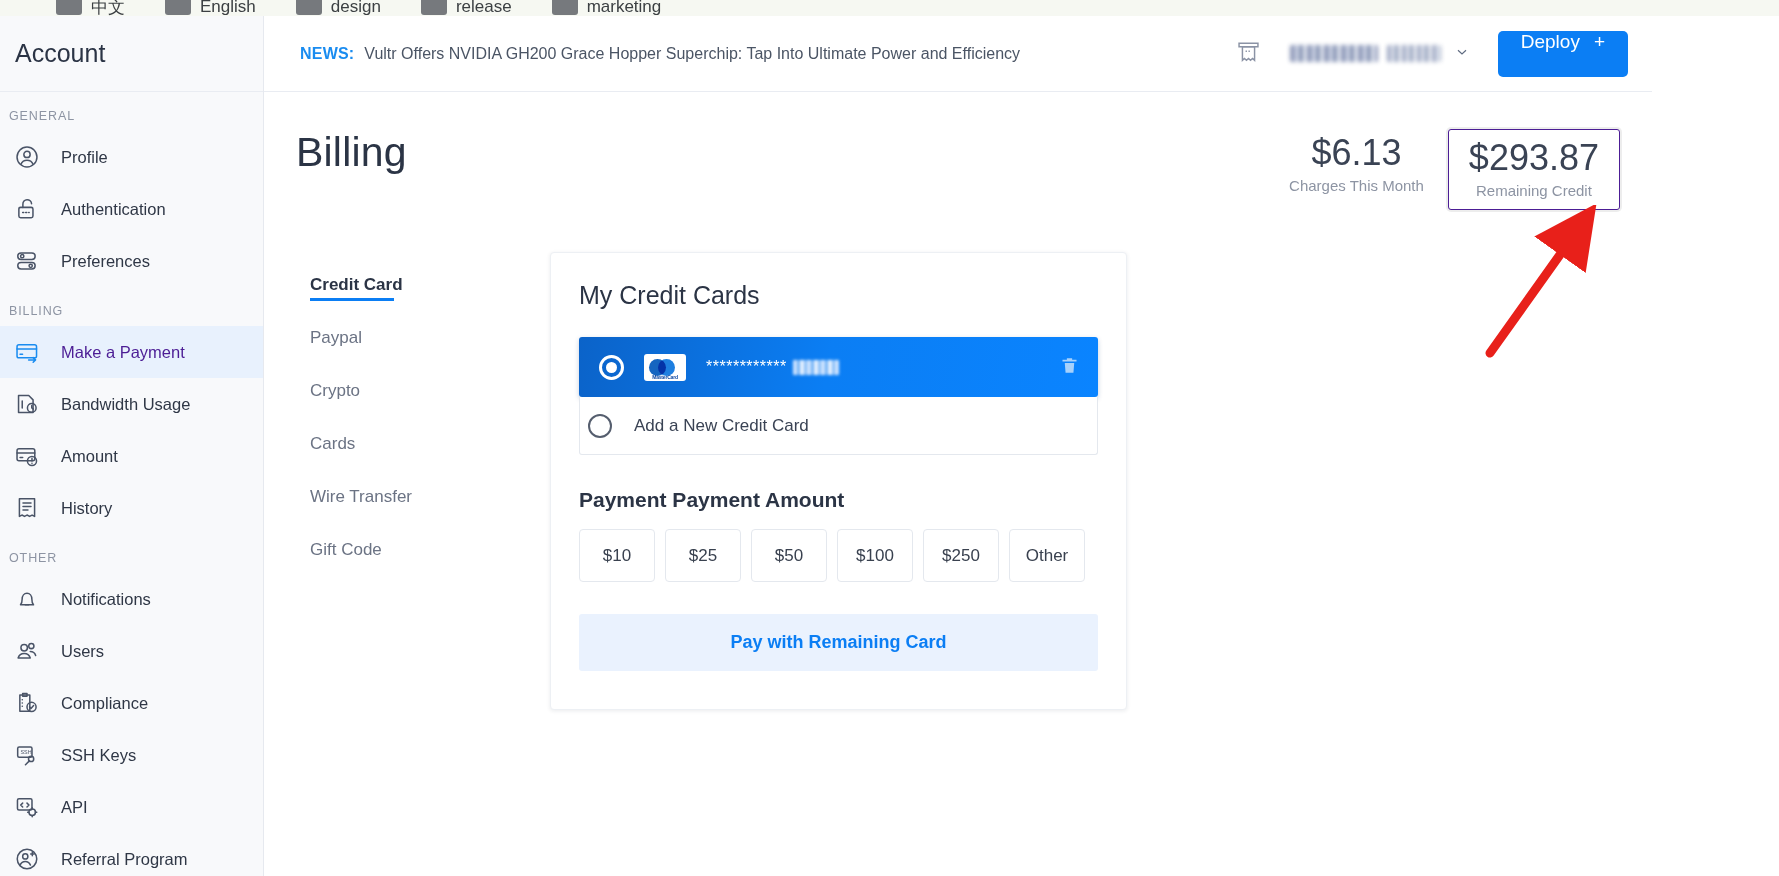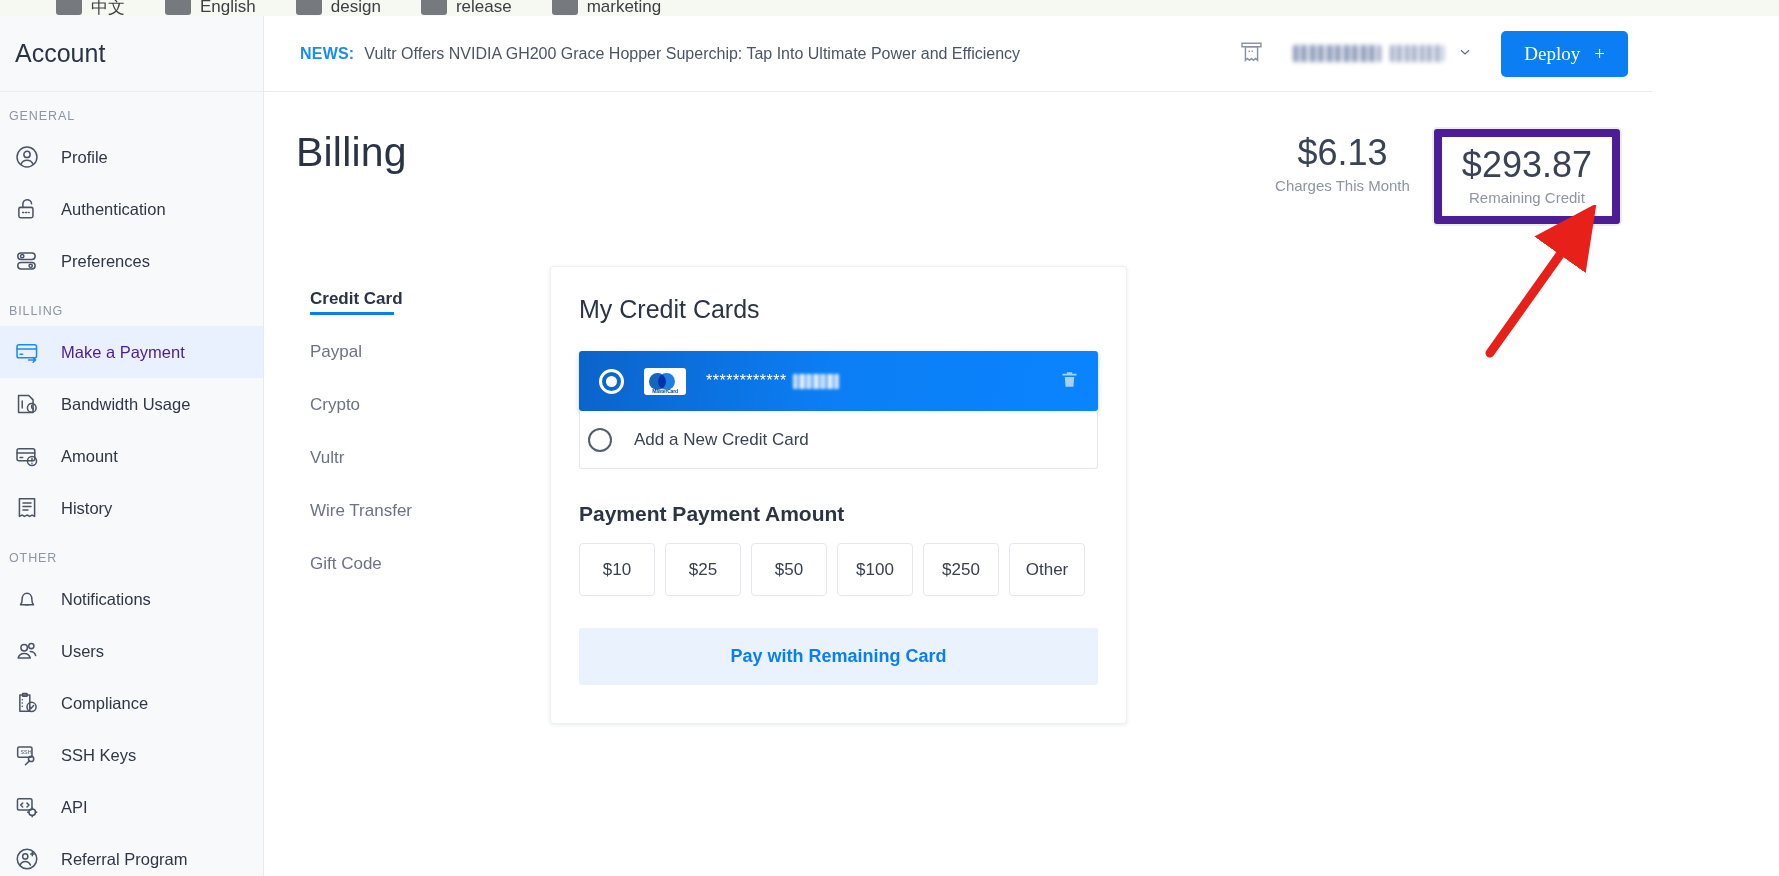--- a/index.html
+++ b/index.html
@@ -77,34 +77,34 @@
       repeating-linear-gradient(90deg,#9aa4c0 0 4px,#dfe4ee 4px 8px,#7f8dae 8px 11px,#eef1f6 11px 15px),
       linear-gradient(#c2cadd,#c2cadd);
     filter: blur(2.1px); opacity: .95; border-radius: 2px;
   }
   .chev svg { width: 16px; height: 16px; stroke: #5b6running; }
   .chev svg { stroke: #5b6强; }
   .chev svg { stroke: #5f6b80; fill: none; stroke-width: 1.7; }
   .deploy-btn {
     background: #0b7ef4; color: #fff; border: none; border-radius: 5px;
     height: 46px; padding: 0 23px; font-size: 19px; cursor: pointer;
-    font-family: Liberation Serif, serif; display: flex; align-items: center; gap: 14px;
+    font-family: Liberation Sans, sans-serif; display: flex; gap: 14px;
   }
 
   
   .main { position: absolute; left: 264px; top: 92px; right: 0; bottom: 0;
           background: #fff; overflow: hidden; }
   .page-head { display: flex; align-items: flex-start; padding: 37px 32px 0 32px; }
   .page-title { font-size: 41px; color: #2b3445; font-weight: 400; letter-spacing: .2px; }
   .stats { margin-left: auto; display: flex; align-items: flex-start; gap: 10px; }
   .stat { text-align: center; padding: 4px 14px 8px 14px; }
   .stat-val { font-size: 36px; color: #3a4354; font-weight: 400; line-height: 1.12; }
   .stat-lbl { font-size: 15px; color: #8d94a3; margin-top: 4px; }
   .stat.boxed {
-    border: 8px solid #4c1d95; border-radius: 3px;
+    border: 1px solid #4c1d95; border-radius: 3px;
     box-shadow: 0 0 0 2px rgba(0,0,0,.07);
     padding: 8px 20px 10px 20px; background: #fff;
   }
 
   .content { display: flex; padding: 42px 32px 0 46px; gap: 0; }
   .tabs { width: 240px; padding-top: 6px; flex: none; }
   .tab {
     font-size: 17px; color: #6b7384; height: 53px; display: flex;
     align-items: center; cursor: pointer;
   }
@@ -420,21 +420,21 @@
         <div class="tab active">
             <span>Credit Card</span>
           </div>
         <div class="tab">
             <span>Paypal</span>
           </div>
         <div class="tab">
             <span>Crypto</span>
           </div>
         <div class="tab">
-            <span>Vultr</span>
+            <span>Cards</span>
           </div>
         <div class="tab">
             <span>Wire Transfer</span>
           </div>
         <div class="tab">
             <span>Gift Code</span>
           </div>
       </nav>
 
       <section class="card-panel">

